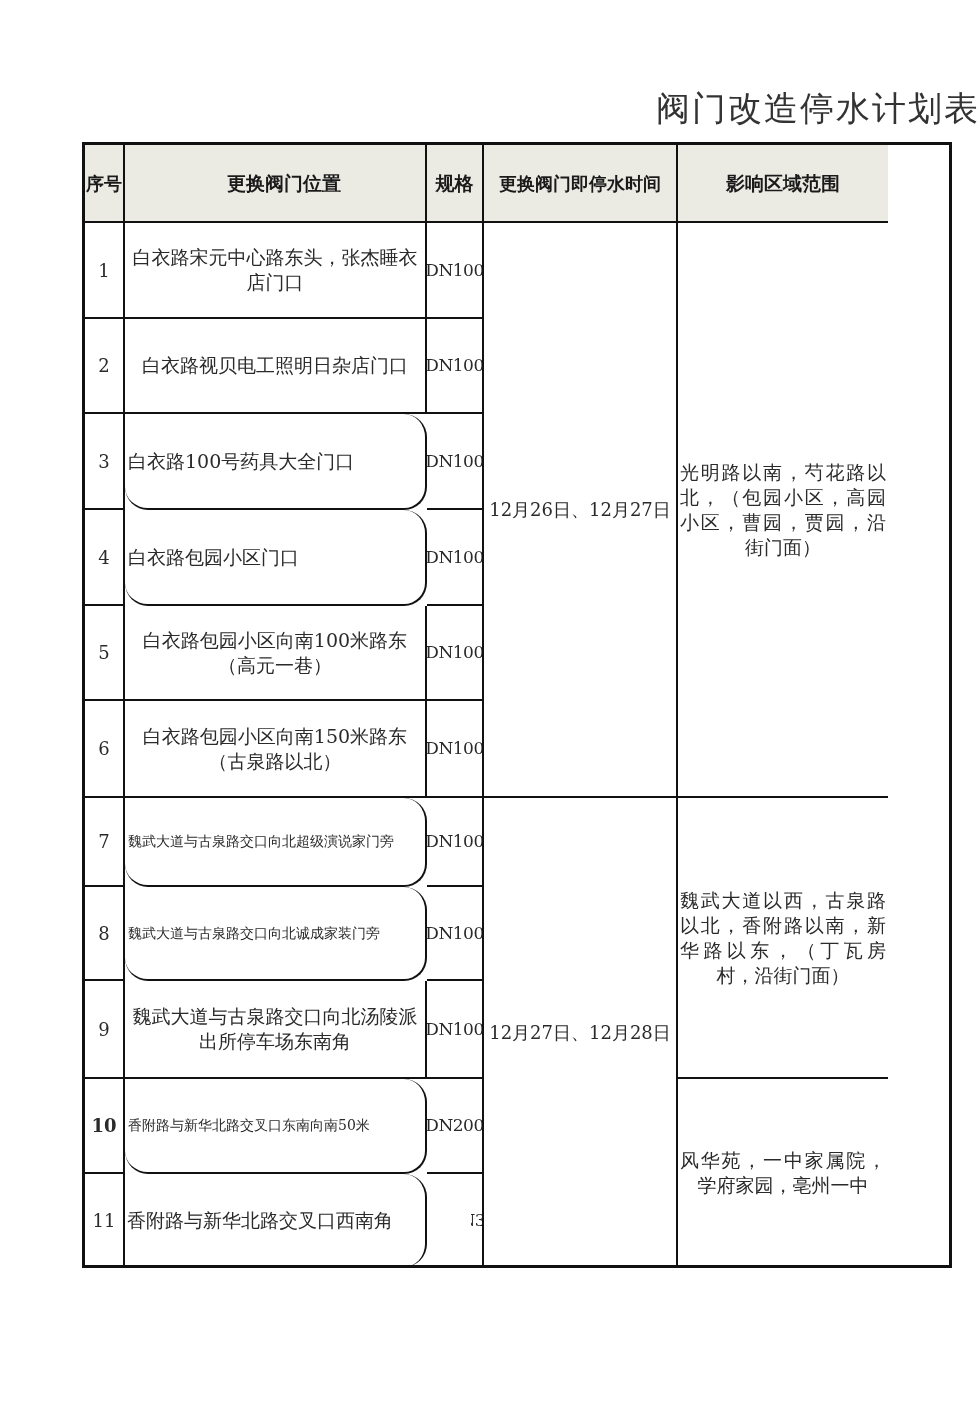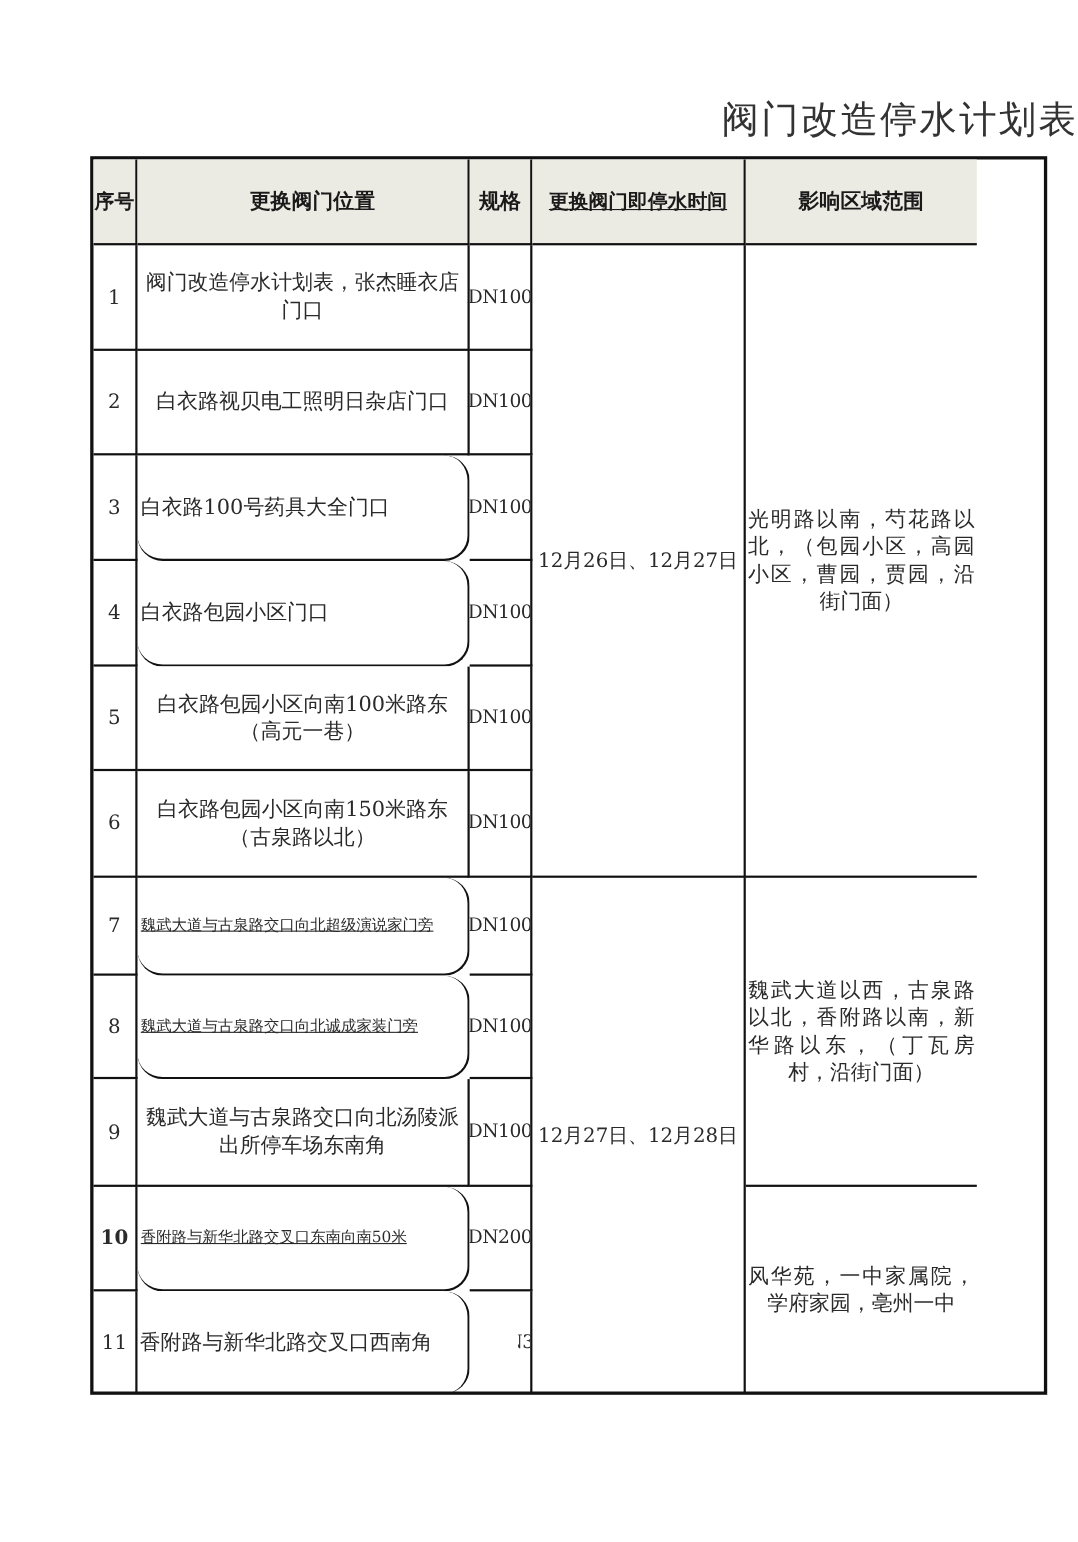--- a/index.html
+++ b/index.html
@@ -14,41 +14,41 @@
             grid-template-columns: 40px 302px 57px 194px 210px;
             grid-template-rows: 78px 96px 95px 96px 96px 95px 97px 89px 94px 98px 95px 93px; }
     .cell { box-sizing: border-box; border-right: 2.5px solid #111; border-bottom: 2.5px solid #111;
             display: flex; align-items: center; justify-content: center; text-align: center;
             font-size: 19px; line-height: 25px; padding: 0 3px; overflow: hidden; }
     .hd { background: #ecebe3; font-weight: bold; font-size: 19px; color: #1a1a1a;
           font-family: "DejaVu Sans", "Liberation Sans", sans-serif; }
     .lastcol { border-right: none; }
     .lastrow { border-bottom: none; }
     .loc.left { justify-content: flex-start; text-align: left; border-radius: 23px; }
-    .loc.small { font-size: 14px; text-decoration: underline; }
+    .loc.small { font-size: 14px; }
     .spec { font-size: 17px; padding: 0; letter-spacing: -0.5px; }
     .num { font-size: 18px; }
     .time { font-size: 18px; padding: 0; white-space: nowrap; }
     .area { font-size: 19px; line-height: 25px; padding: 0 2px; text-align: justify; text-align-last: center; }
   </style>
 </head>
 <body>
 
 <div class="title">阀门改造停水计划表</div>
 
 <div class="grid">
 
   <div class="cell hd" style="grid-column:1;grid-row:1;font-size:18px;padding:0;">序号</div>
   <div class="cell hd" style="grid-column:2;grid-row:1;padding-left:21px;">更换阀门位置</div>
   <div class="cell hd" style="grid-column:3;grid-row:1;padding:0;">规格</div>
-  <div class="cell hd" style="grid-column:4;grid-row:1;padding:0;white-space:nowrap;font-size:18px;text-decoration:underline;">更换阀门即停水时间</div>
+  <div class="cell hd" style="grid-column:4;grid-row:1;padding:0;white-space:nowrap;font-size:18px;">更换阀门即停水时间</div>
   <div class="cell hd lastcol" style="grid-column:5;grid-row:1;">影响区域范围</div>
 
   <div class="cell num" style="grid-column:1;grid-row:2;">1</div>
-  <div class="cell loc" style="grid-column:2;grid-row:2;">阀门改造停水计划表，张杰睡衣店门口</div>
+  <div class="cell loc" style="grid-column:2;grid-row:2;">白衣路宋元中心路东头，张杰睡衣店门口</div>
   <div class="cell spec" style="grid-column:3;grid-row:2;">DN100</div>
 
   <div class="cell num" style="grid-column:1;grid-row:3;">2</div>
   <div class="cell loc" style="grid-column:2;grid-row:3;padding:0;white-space:nowrap;">白衣路视贝电工照明日杂店门口</div>
   <div class="cell spec" style="grid-column:3;grid-row:3;">DN100</div>
 
   <div class="cell num" style="grid-column:1;grid-row:4;">3</div>
   <div class="cell loc left" style="grid-column:2;grid-row:4;">白衣路100号药具大全门口</div>
   <div class="cell spec" style="grid-column:3;grid-row:4;">DN100</div>
 

